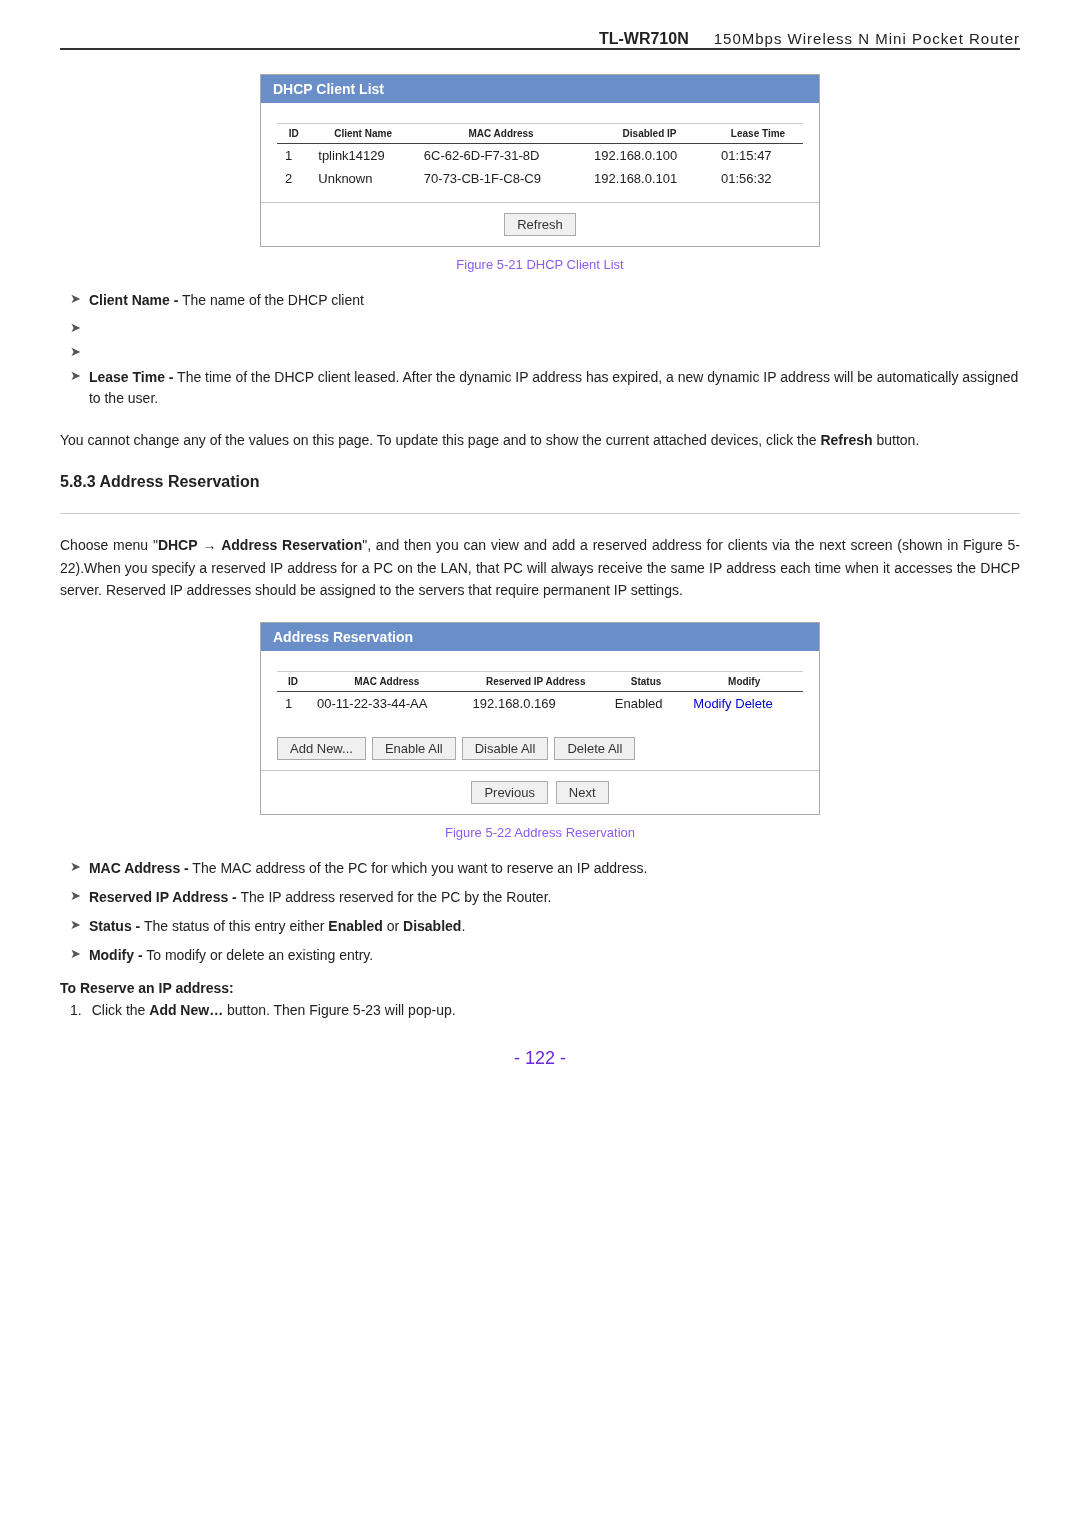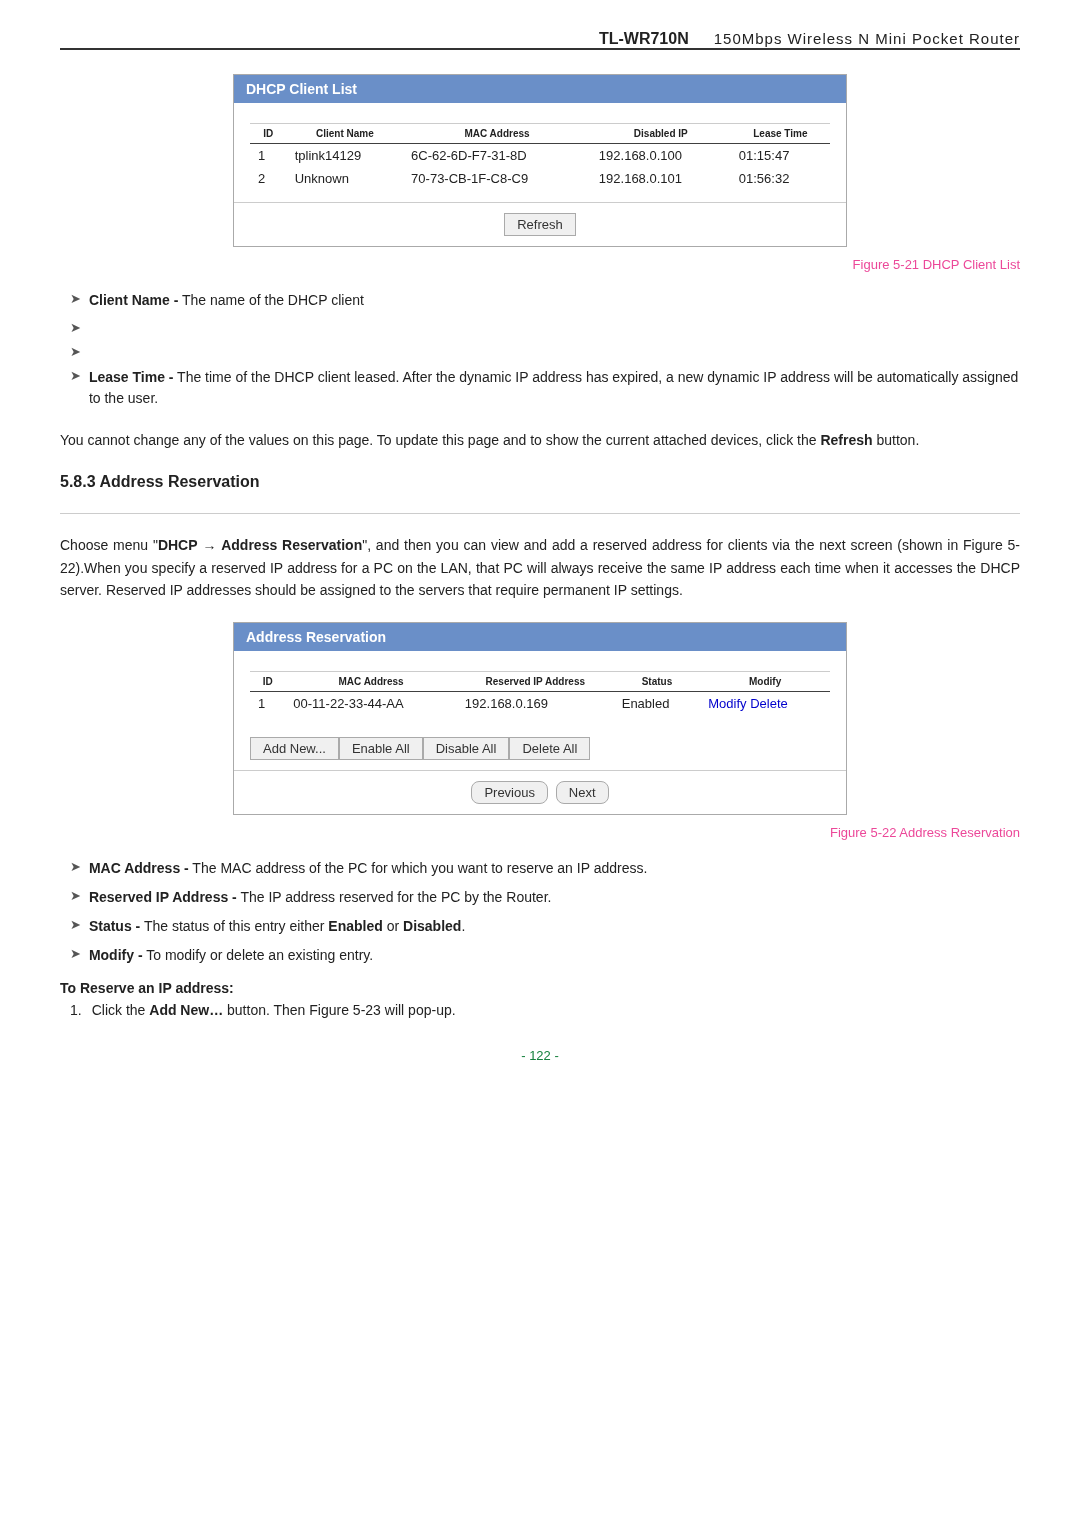--- a/index.html
+++ b/index.html
@@ -24,21 +24,21 @@
     }
     .header .subtitle {
       font-weight: normal;
       font-size: 15px;
       letter-spacing: 1px;
     }
     
     .panel {
       border: 1px solid #aaa;
       margin: 10px auto;
-      width: 614px;
+      width: 560px;
     }
     .panel-header {
       background: #6a8fc8;
       color: white;
       font-weight: bold;
       padding: 6px 12px;
       font-size: 14px;
     }
     .panel-body {
       padding: 12px 16px;
@@ -67,24 +67,24 @@
     }
     .btn {
       border: 1px solid #aaa;
       background: #f0f0f0;
       padding: 3px 12px;
       cursor: pointer;
       font-size: 13px;
       color: #333;
     }
     .figure-caption {
-      text-align: right;
+      text-align: center;
       font-size: 13px;
       margin: 8px 0 18px 0;
-      color: #ec4899;
+      color: #8b5cf6;
     }
     
     .bullet-item {
       display: flex;
       align-items: flex-start;
       margin: 8px 0;
       padding-left: 10px;
     }
     .bullet-arrow {
       color: #555;
@@ -108,35 +108,35 @@
     .body-text {
       font-size: 14px;
       line-height: 1.6;
       margin: 20px 0;
       text-align: justify;
     }
     a.link { color: #0000cc; text-decoration: none; }
     .page-number {
       text-align: center;
       margin-top: 30px;
-      font-size: 13px;
-      color: #15803d;
+      font-size: 18px;
+      color: #6d28d9;
     }
     .action-buttons {
       display: flex;
+      gap: 6px;
       padding: 10px 16px;
     }
     .nav-buttons {
       text-align: center;
       padding: 10px;
       border-top: 1px solid #ccc;
     }
     .nav-buttons .btn {
       margin: 0 2px;
-      border-radius: 8px;
     }
     .to-reserve {
       font-weight: bold;
       font-size: 14px;
       margin: 14px 0 2px 0;
     }
     .numbered-item {
       display: flex;
       margin: 6px 0;
       padding-left: 10px;

